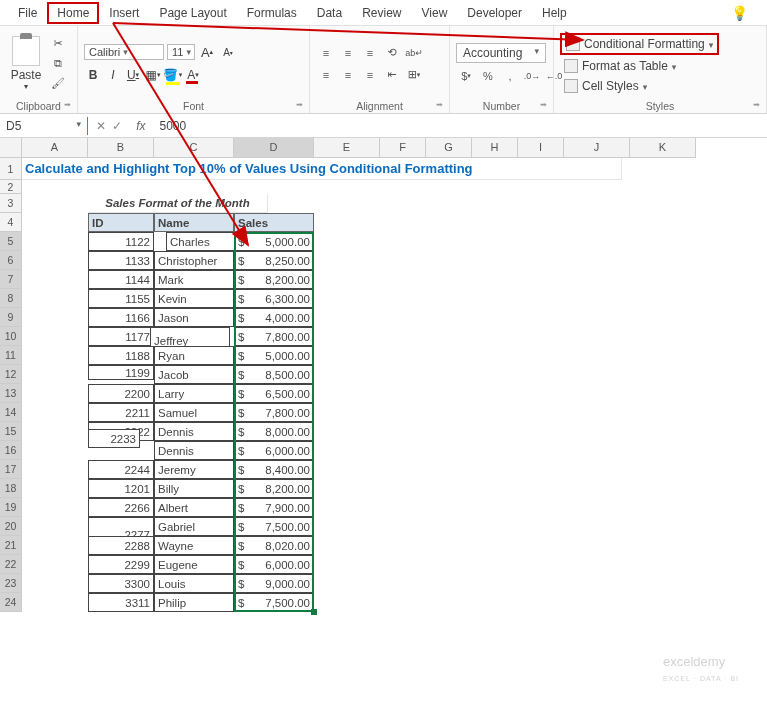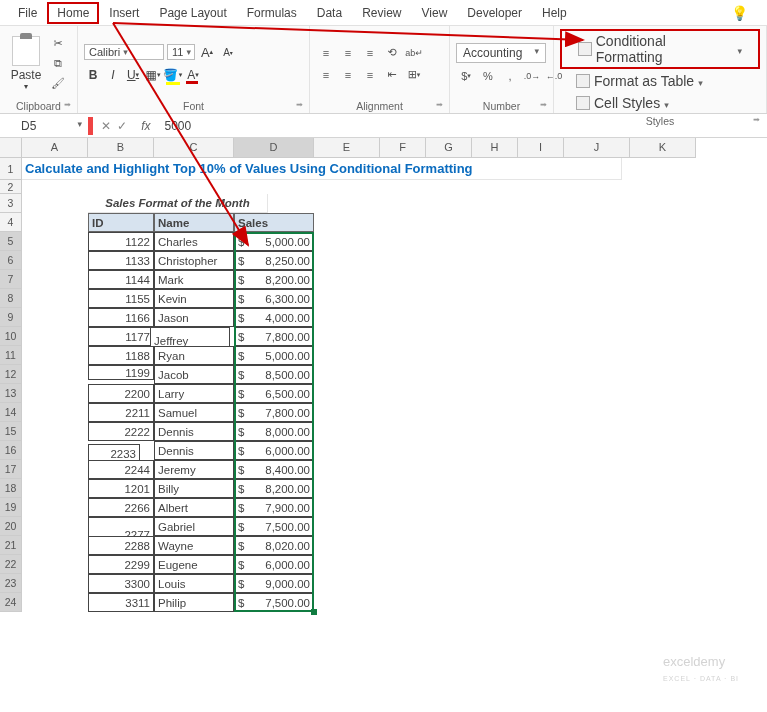--- a/index.html
+++ b/index.html
@@ -26,26 +26,26 @@
 .font-btn { width: 18px; height: 18px; display: inline-flex; align-items: center; justify-content: center; cursor: pointer; }
 .font-body { display: flex; flex-direction: column; gap: 5px; }
 .font-bot { display: flex; gap: 2px; align-items: center; }
 .align-body { display: flex; flex-direction: column; gap: 4px; }
 .align-row { display: flex; gap: 2px; }
 .align-btn { width: 20px; height: 18px; display: inline-flex; align-items: center; justify-content: center; cursor: pointer; font-size: 11px; color: #555; }
 .num-body { display: flex; flex-direction: column; gap: 4px; }
 .num-combo { border: 1px solid #bbb; background: #fff; padding: 2px 6px; width: 90px; display: flex; justify-content: space-between; }
 .num-combo::after { content: '▾'; font-size: 9px; color: #666; }
 .styles-body { display: flex; flex-direction: column; gap: 2px; }
-.style-item { display: flex; align-items: center; gap: 4px; padding: 2px 16px; font-size: 14px; cursor: pointer; }
+.style-item { display: flex; align-items: center; gap: 4px; padding: 2px 4px; font-size: 12px; cursor: pointer; }
 .style-item .drop::after { content: '▾'; font-size: 9px; color: #666; }
 .cf-highlight { border: 2px solid #c00; }
 .icon-sq { width: 14px; height: 14px; background: #f0f0f0; border: 1px solid #aaa; }
 .namebox-row { display: flex; align-items: center; height: 24px; border-bottom: 1px solid #d4d4d4; background: #fff; }
-.namebox { width: 78px; border-right: 5px solid #ef4444; padding: 2px 6px; display: flex; justify-content: space-between; margin-left: 15px; }
+.namebox { width: 88px; border-right: 1px solid #ef4444; padding: 2px 6px; display: flex; justify-content: space-between; }
 .namebox::after { content: '▾'; font-size: 9px; color: #666; }
 .fx-btns { display: flex; gap: 6px; padding: 0 8px; color: #888; }
 .fx { font-style: italic; color: #666; padding: 0 6px; }
 .formula { flex: 1; padding: 2px 8px; }
 .corner { width: 22px; height: 20px; background: #f3f3f3; border-right: 1px solid #ccc; border-bottom: 1px solid #ccc; }
 .col-headers { display: flex; height: 20px; }
 .col-h { background: #f3f3f3; border-right: 1px solid #ccc; border-bottom: 1px solid #ccc; text-align: center; font-size: 11px; line-height: 19px; color: #555; }
 .row-headers { display: flex; flex-direction: column; }
 .row-h { width: 22px; background: #f3f3f3; border-right: 1px solid #ccc; border-bottom: 1px solid #ccc; text-align: center; font-size: 10.5px; color: #555; display: flex; align-items: center; justify-content: center; }
 .row-h.sel { background: #d4d4d4; }
@@ -235,21 +235,21 @@
         <div class="row-h sel" style="height: 19px;">23</div>
         <div class="row-h sel" style="height: 19px;">24</div>
       </div>
     <div class="cells" id="cells" style="width:745px;height:554px">
         <div class="cell title-cell" style="left: 0px; top: 0px; width: 600px; height: 22px;">Calculate and Highlight Top 10% of Values Using Conditional Formatting</div>
         <div class="cell report-title" style="left: 66px; top: 36px; width: 180px; height: 19px; justify-content: center;">Sales Format of the Month</div>
         <div class="cell tbl-header" style="left: 66px; top: 55px; width: 66px; height: 19px;">ID</div>
         <div class="cell tbl-header" style="left: 132px; top: 55px; width: 80px; height: 19px;">Name</div>
         <div class="cell tbl-header" style="left: 212px; top: 55px; width: 80px; height: 19px;">Sales</div>
         <div class="cell tbl-cell tbl-id" style="left: 66px; top: 74px; width: 66px; height: 19px;">1122</div>
-        <div class="cell tbl-cell" style="left: 132px; top: 74px; width: 80px; height: 19px;">Charles</div>
+        <div class="cell tbl-cell" style="left: 144px; top: 74px; width: 80px; height: 19px;">Charles</div>
         <div class="cell tbl-cell tbl-sales" style="left: 212px; top: 74px; width: 80px; height: 19px;">
           <div style="display: flex; justify-content: space-between; width: 100%;">
             <span>$</span>
             <span>5,000.00</span>
           </div>
         </div>
         <div class="cell tbl-cell tbl-id" style="left: 66px; top: 93px; width: 66px; height: 19px;">1133</div>
         <div class="cell tbl-cell" style="left: 132px; top: 93px; width: 80px; height: 19px;">Christopher</div>
         <div class="cell tbl-cell tbl-sales" style="left: 212px; top: 93px; width: 80px; height: 19px;">
           <div style="display: flex; justify-content: space-between; width: 100%;">
@@ -322,21 +322,21 @@
           </div>
         </div>
         <div class="cell tbl-cell tbl-id" style="left: 66px; top: 264px; width: 66px; height: 19px;">2222</div>
         <div class="cell tbl-cell" style="left: 132px; top: 264px; width: 80px; height: 19px;">Dennis</div>
         <div class="cell tbl-cell tbl-sales" style="left: 212px; top: 264px; width: 80px; height: 19px;">
           <div style="display: flex; justify-content: space-between; width: 100%;">
             <span>$</span>
             <span>8,000.00</span>
           </div>
         </div>
-        <div class="cell tbl-cell tbl-id" style="left: 66px; top: 286px; width: 52px; height: 19px;">2233</div>
+        <div class="cell tbl-cell tbl-id" style="left: 66px; top: 271px; width: 52px; height: 19px;">2233</div>
         <div class="cell tbl-cell" style="left: 132px; top: 283px; width: 80px; height: 19px;">Dennis</div>
         <div class="cell tbl-cell tbl-sales" style="left: 212px; top: 283px; width: 80px; height: 19px;">
           <div style="display: flex; justify-content: space-between; width: 100%;">
             <span>$</span>
             <span>6,000.00</span>
           </div>
         </div>
         <div class="cell tbl-cell tbl-id" style="left: 66px; top: 302px; width: 66px; height: 19px;">2244</div>
         <div class="cell tbl-cell" style="left: 132px; top: 302px; width: 80px; height: 19px;">Jeremy</div>
         <div class="cell tbl-cell tbl-sales" style="left: 212px; top: 302px; width: 80px; height: 19px;">

